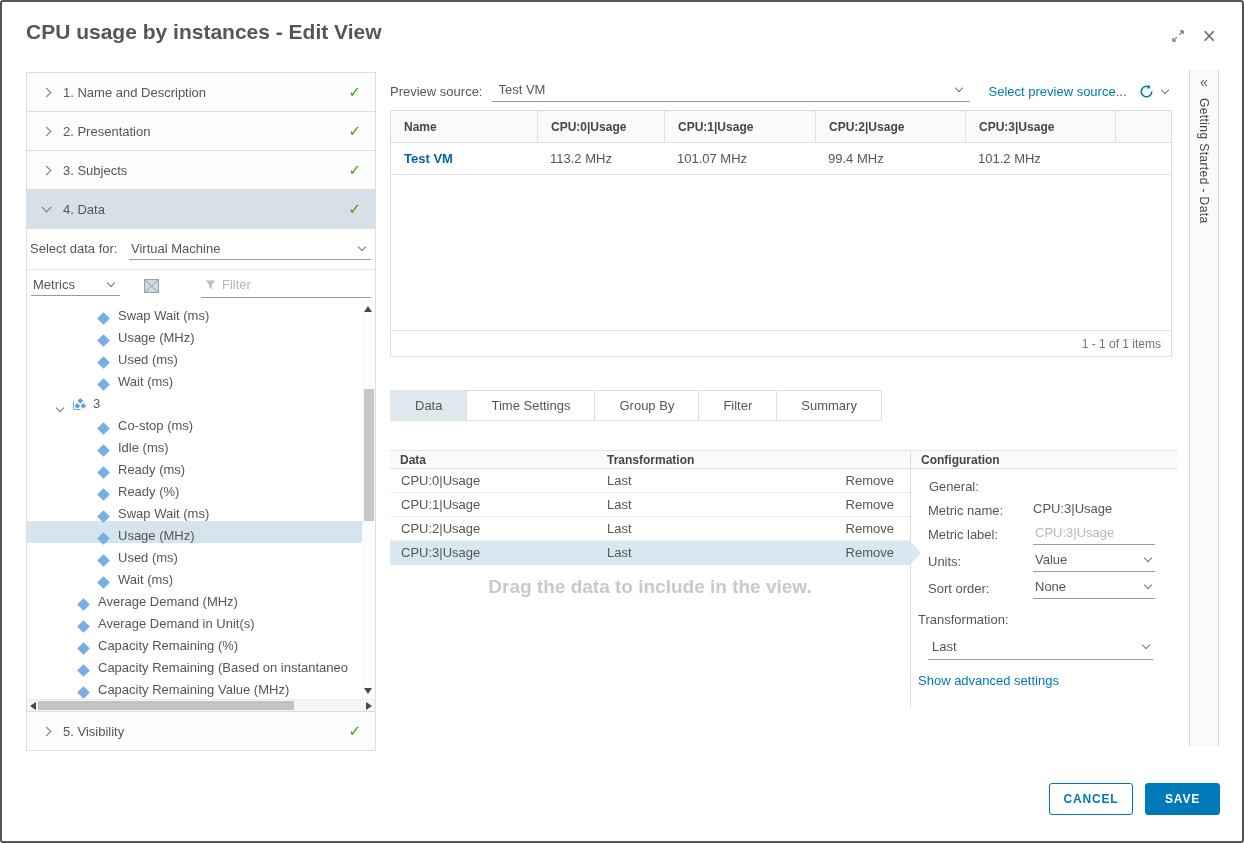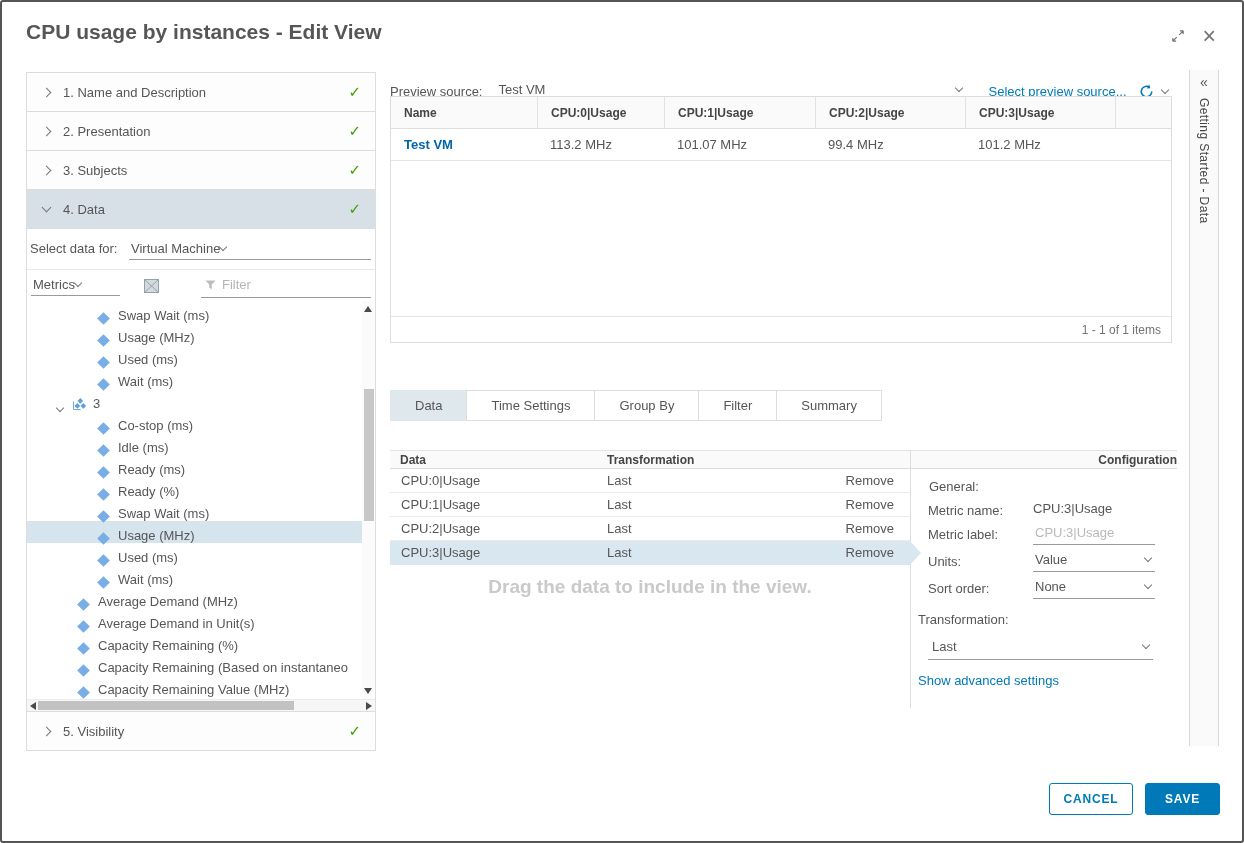--- a/index.html
+++ b/index.html
@@ -26,21 +26,21 @@
   .step:first-child { margin-top: 0; }
   .step.active { background: #d7e0e6; }
   .step .chev { margin-right: 13px; }
   .step-label { flex: 1; font-size: 13px; color: #565656; }
   .check { color: #3a9e00; font-size: 15px; font-weight: bold; }
 
   .data-content { border: 1px solid #ddd; margin-top: -1px; background: #fff; }
   .sdf-row { height: 41px; display: flex; align-items: center; border-bottom: 1px solid #e8e8e8; padding-left: 2px; }
   .sdf-label { width: 100px; font-size: 13px; color: #565656; line-height: 1.2; padding-left: 1px; }
   .uselect { border-bottom: 1px solid #9a9a9a; display: flex; align-items: center;
-             justify-content: flex-start; font-size: 13px; color: #565656; cursor: pointer;
+             justify-content: space-between; font-size: 13px; color: #565656; cursor: pointer;
              padding: 2px 6px 3px 2px; }
   .sdf-row .uselect { width: 242px; }
   .metrics-row { height: 31px; display: flex; align-items: center; padding-left: 2px; }
   .metrics-row .uselect { width: 89px; margin-left: 2px; }
   .broken-ic { margin-left: 24px; display: inline-flex; }
   .filter-box { margin-left: 42px; width: 170px; border-bottom: 1px solid #9a9a9a;
                 display: flex; align-items: center; gap: 6px; padding: 2px 2px 3px 4px; }
   .filter-ph { font-size: 13px; color: #b5b5b5; }
 
   
@@ -72,21 +72,21 @@
   .preview-label { font-size: 13px; color: #565656; margin-right: 10px; flex: none; }
   .preview-select { width: 478px; border-bottom: 1px solid #9a9a9a; display: flex; align-items: center;
                     justify-content: space-between; font-size: 13px; color: #565656;
                     padding: 2px 8px 4px 6px; cursor: pointer; }
   .link { color: #0079b8; font-size: 13px; text-decoration: none; cursor: pointer; }
   .preview-row .link { margin-left: 18px; }
   .refresh-ic { margin-left: 12px; display: inline-flex; cursor: pointer; }
   .preview-row .chev.sm { margin-left: 8px; cursor: pointer; }
 
   
-  .ptable { position: absolute; left: 388px; top: 94px; width: 782px; height: 247px;
+  .ptable { position: absolute; left: 388px; top: 108px; width: 782px; height: 247px;
             border: 1px solid #ddd; display: flex; flex-direction: column; }
   .pt-head { height: 32px; background: #fafafa; border-bottom: 1px solid #ddd; display: flex; }
   .pt-hcell { font-size: 12px; font-weight: bold; color: #454545; display: flex; align-items: center;
               padding-left: 13px; position: relative; }
   .pt-hcell + .pt-hcell { border-left: 1px solid #e2e2e2; }
   .pt-row { height: 32px; border-bottom: 1px solid #e4e4e4; display: flex; }
   .pt-cell { font-size: 13px; color: #565656; display: flex; align-items: center; padding-left: 13px; }
   .pt-cell.namecell { color: #0065ab; font-weight: bold; cursor: pointer; }
   .pt-fill { flex: 1; }
   .pt-foot { height: 26px; border-top: 1px solid #e4e4e4; display: flex; align-items: center;
@@ -118,21 +118,21 @@
             border-top: 12px solid transparent; border-bottom: 12px solid transparent;
             border-left: 11px solid #d9e7f0; }
   .drag-hint { position: absolute; left: 0; top: 126px; width: 100%; text-align: center;
                font-size: 19px; font-weight: bold; color: #c9c9c9; }
 
   
   .config { position: absolute; left: 520px; top: 0; width: 267px; height: 258px;
             border-left: 1px solid #ddd; }
   .cfg-head { height: 19px; background: #fafafa; border-top: 1px solid #e3e3e3;
               border-bottom: 1px solid #ddd; font-size: 12px; font-weight: bold; color: #454545;
-              padding: 2px 0 0 10px; text-align: right; }
+              padding: 2px 0 0 10px; }
   .cfg-general { margin: 10px 0 2px 18px; font-size: 13px; color: #565656; }
   .cfg-row { display: flex; margin: 7px 0 0 17px; align-items: flex-start; }
   .cfg-label { width: 105px; font-size: 13px; color: #565656; padding-top: 2px; }
   .cfg-static { width: 122px; font-size: 13px; color: #565656; }
   .cfg-input { width: 122px; border-bottom: 1px solid #9a9a9a; font-size: 13px; color: #b9b9b9;
                padding: 0 0 4px 2px; }
   .cfg-select { width: 122px; border-bottom: 1px solid #9a9a9a; font-size: 13px; color: #565656;
                 display: flex; align-items: center; justify-content: space-between;
                 padding: 0 4px 4px 2px; cursor: pointer; }
   .cfg-trans-label { margin: 13px 0 0 7px; font-size: 13px; color: #565656; }

